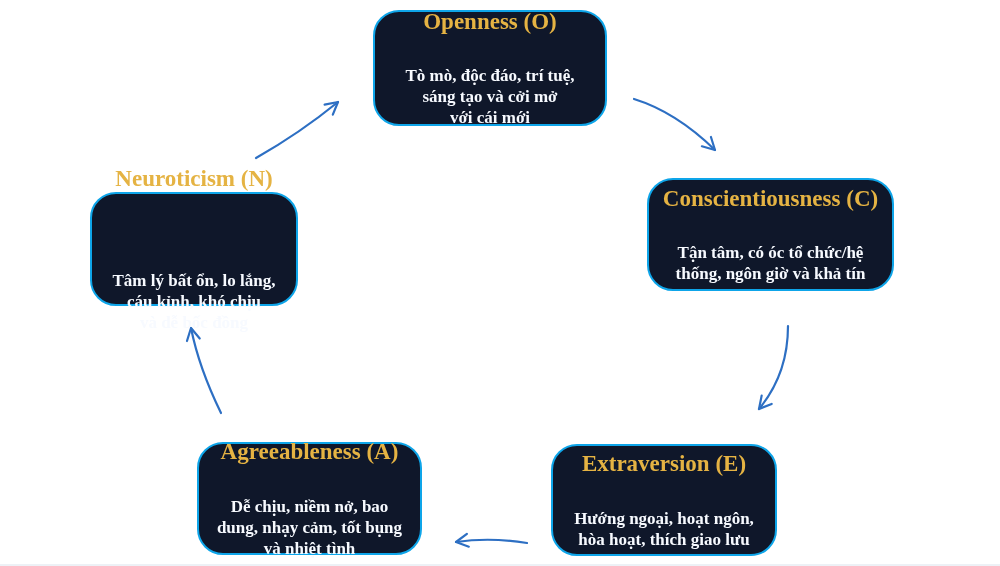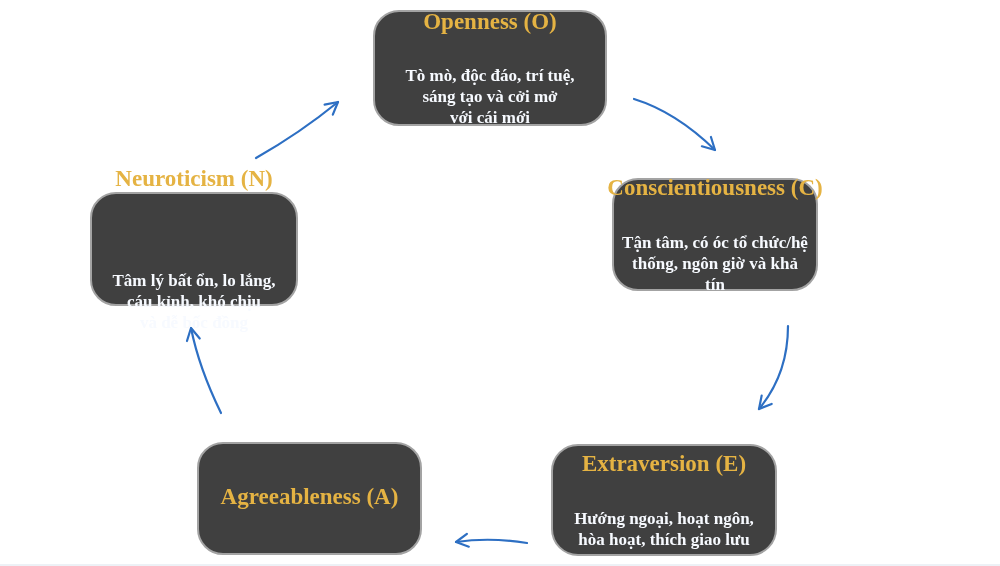--- a/index.html
+++ b/index.html
@@ -19,22 +19,22 @@
     position: absolute;
     left: 0;
     top: 0;
     width: 1000px;
     height: 566px;
     pointer-events: none;
   }
   .node {
     position: absolute;
     box-sizing: border-box;
-    background: #404040;
-    border: 2px solid #a3a3a3;
+    background: #0f172a;
+    border: 2px solid #0ea5e9;
     border-radius: 26px;
     color: #ffffff;
     text-align: center;
     display: flex;
     flex-direction: column;
     justify-content: center;
     align-items: center;
     padding: 6px 8px;
   }
   .node-title {
@@ -48,22 +48,22 @@
   .node-desc {
     color: #f7faff;
     font-weight: bold;
     font-size: 17px;
     line-height: 1.24;
     white-space: pre-line;
     margin-top: 27px;
   }
   
   .node-openness          { left: 373px; top: 10px;  width: 234px; height: 116px; }
-  .node-conscientiousness { left: 612px; top: 178px; width: 206px; height: 113px; }
-  .node-extraversion      { left: 551px; top: 444px; width: 226px; height: 112px; border-radius: 27px; }
+  .node-conscientiousness { left: 647px; top: 178px; width: 247px; height: 113px; }
+  .node-extraversion      { left: 551px; top: 444px; width: 226px; height: 112px; }
   .node-agreeableness     { left: 197px; top: 442px; width: 225px; height: 113px; font-family: Liberation Serif, serif; }
   .node-neuroticism       { left: 90px;  top: 192px; width: 208px; height: 114px; gap: 48px; }
   .bottom-edge-line {
     position: absolute;
     left: 0;
     bottom: 0;
     width: 1000px;
     height: 2px;
     background: #edf1f6;
   }
@@ -102,20 +102,23 @@
   </div>
 
   <div class="node node-extraversion">
     <div class="node-title">Extraversion (E)</div>
     <div class="node-desc">Hướng ngoại, hoạt ngôn,
 hòa hoạt, thích giao lưu</div>
   </div>
 
   <div class="node node-agreeableness">
     <div class="node-title">Agreeableness (A)</div>
+    <div class="node-desc">Dễ chịu, niềm nở, bao
+dung, nhạy cảm, tốt bụng
+và nhiệt tình</div>
   </div>
 
   <div class="node node-neuroticism">
     <div class="node-title">Neuroticism (N)</div>
     <div class="node-desc">Tâm lý bất ổn, lo lắng,
 cáu kỉnh, khó chịu
 và dễ bốc đồng</div>
   </div>
 
   <div class="bottom-edge-line"></div>

